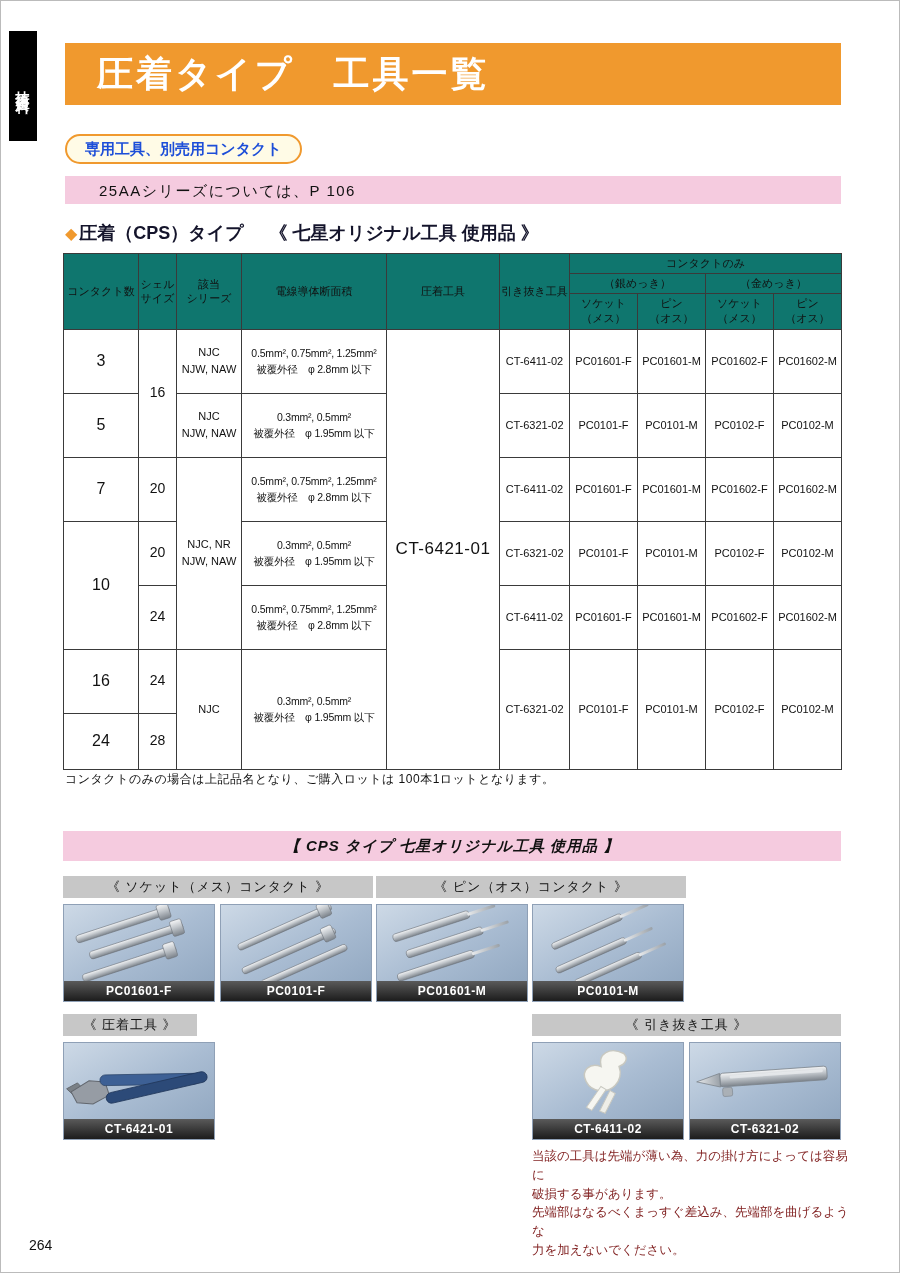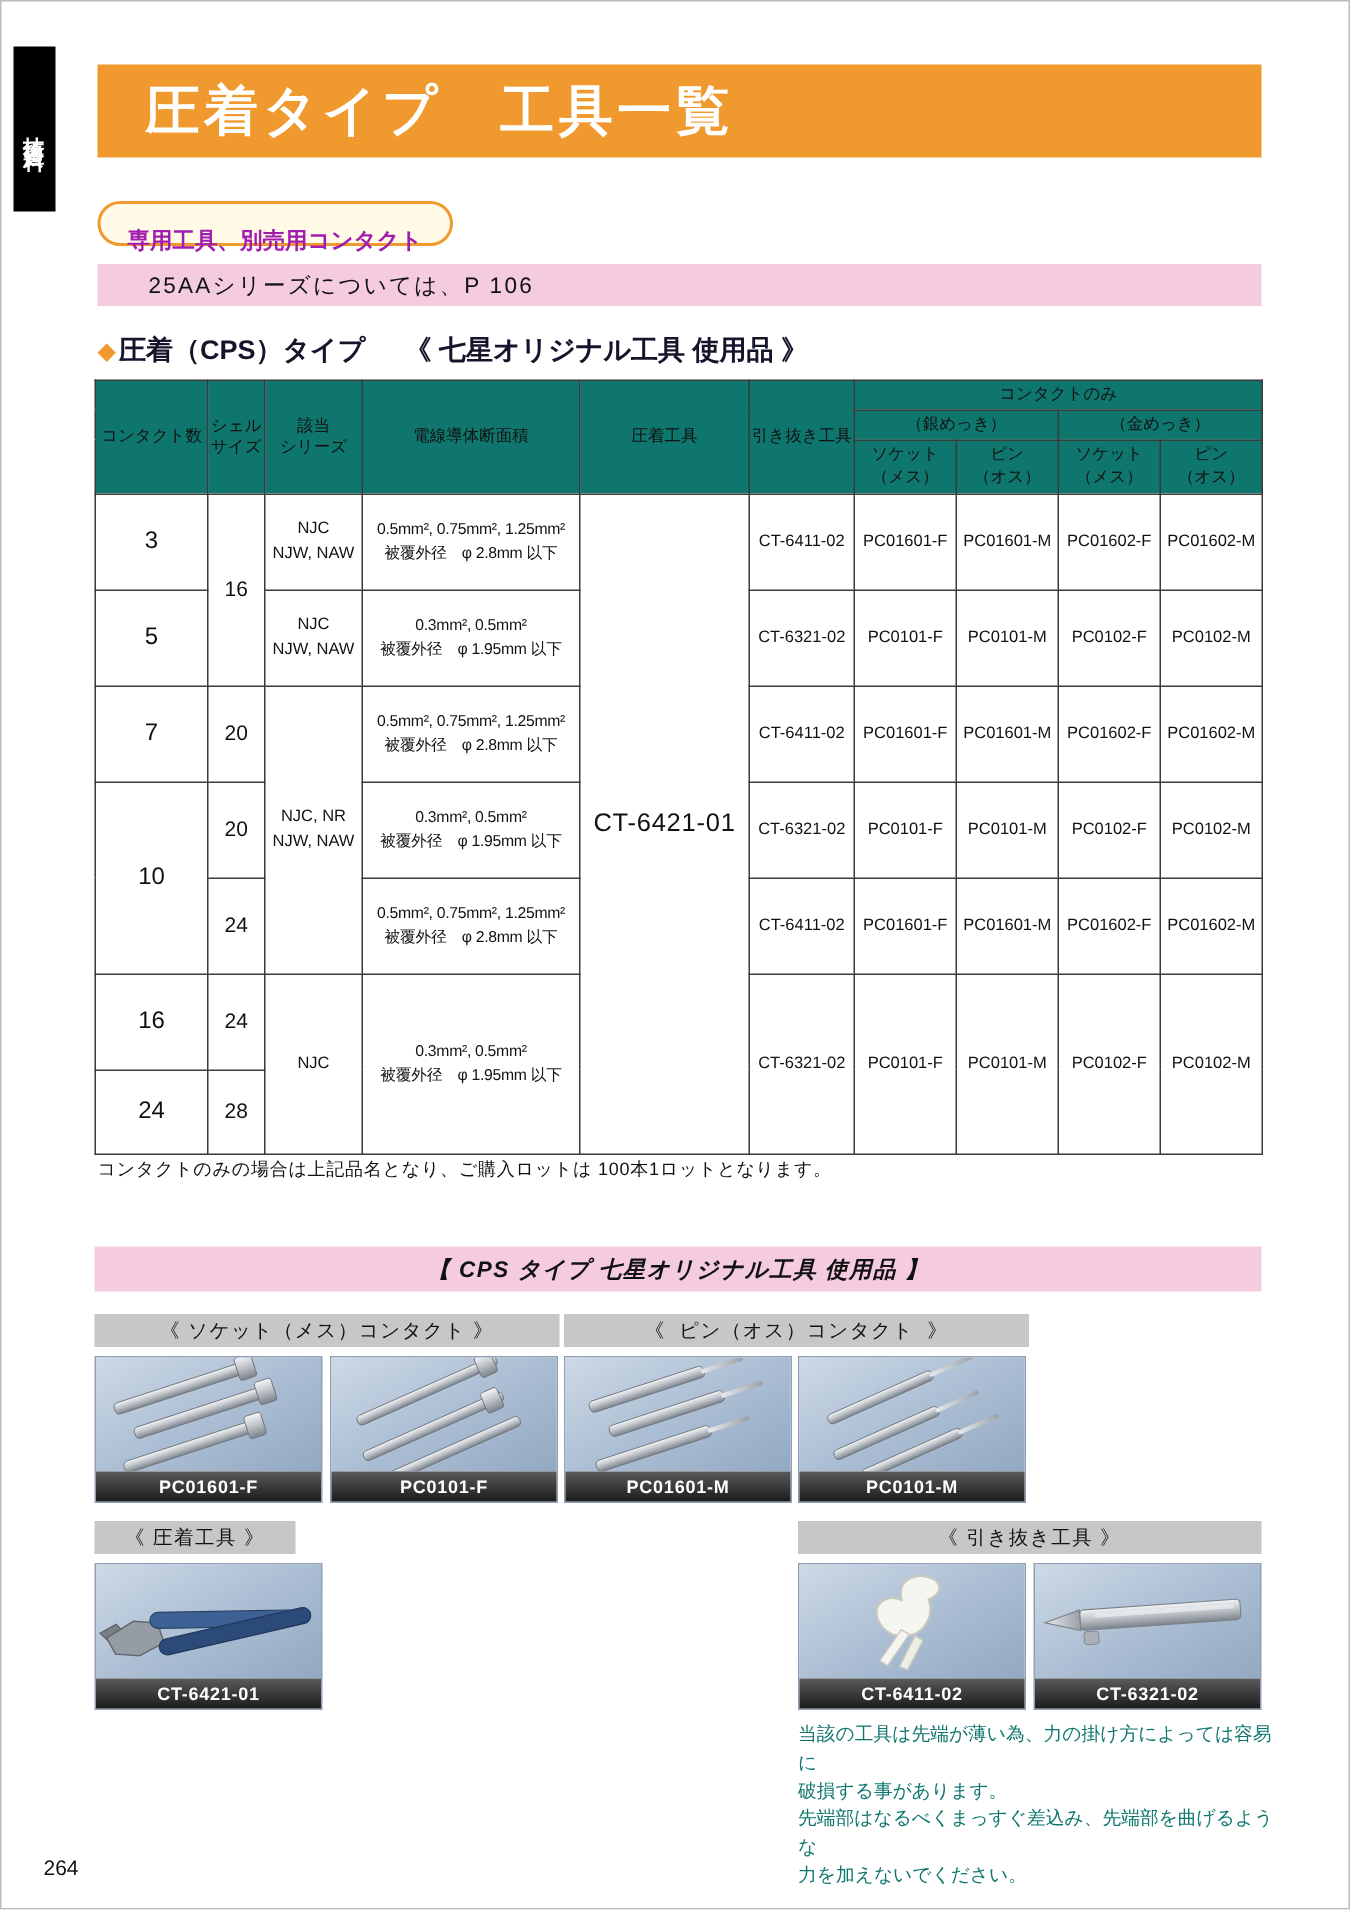--- a/index.html
+++ b/index.html
@@ -7,21 +7,21 @@
   .page { position:relative; width:900px; height:1273px; background:#ffffff; border:1px solid #bbb; overflow:hidden; margin:0 auto; }
 
   .side-tab { position:absolute; left:8px; top:30px; width:28px; height:110px; background:#000;
     color:#fff; writing-mode:vertical-rl; text-orientation:upright; font-size:14px; font-weight:bold;
     letter-spacing:3px; display:flex; align-items:center; justify-content:center; }
 
   .main-banner { position:absolute; left:64px; top:42px; width:776px; height:62px; background:#F0992E; }
   .main-banner .title { color:#fff; font-weight:bold; font-size:36px; line-height:62px; padding-left:32px; letter-spacing:3px; }
 
   .badge-pill { position:absolute; left:64px; top:133px; height:30px; border:2px solid #F0992E; border-radius:16px;
-    background:#FFFBE6; padding:12px 18px; font-size:15px; font-weight:bold; color:#a21caf; line-height:26px; display:inline-block; }
+    background:#FFFBE6; padding:0 18px; font-size:15px; font-weight:bold; color:#1d4ed8; line-height:26px; display:inline-block; }
 
   .ref-banner { position:absolute; left:64px; top:175px; width:776px; height:28px; background:#F5CBDF;
     font-size:15px; color:#111; line-height:30px; padding-left:34px; letter-spacing:1.5px; }
 
   .section-title { position:absolute; left:64px; top:220px; font-size:18px; font-weight:bold; color:#14142b; }
   .section-title .diamond { color:#F0992E; font-size:16px; margin-right:2px; }
   .section-title .subtitle { margin-left:26px; }
 
   .tool-table { position:absolute; left:62px; top:252px; }
   .tool-table table { border-collapse:collapse; table-layout:fixed; width:778px; }
@@ -39,39 +39,39 @@
   .tool-table td.crimp { font-size:17px; letter-spacing:0.5px; }
 
   .table-note { position:absolute; left:64px; top:770px; font-size:12px; color:#111; letter-spacing:0.5px; }
 
   .cps-banner { position:absolute; left:62px; top:830px; width:778px; height:30px; background:#F5CBDF;
     font-size:15px; font-weight:bold; color:#111; display:flex; align-items:center; justify-content:center; letter-spacing:1px;font-style:italic; }
 
   .gray-banner { position:absolute; height:22px; background:#C7C7C7; font-size:13px; color:#111;
     display:flex; align-items:center; justify-content:center; letter-spacing:1px; }
   .gb-socket { left:62px; top:875px; width:310px; }
-  .gb-pin { left:375px; top:875px; width:310px;font-family:Liberation Mono, monospace; }
+  .gb-pin { left:375px; top:875px; width:310px; }
   .gb-crimp { left:62px; top:1013px; width:134px; }
   .gb-extract { left:531px; top:1013px; width:309px; }
 
   .photo { position:absolute; width:152px; height:98px; display:flex; flex-direction:column; border:1px solid #8fa0b6; }
   .photo-img { flex:1; background:linear-gradient(150deg,#cdd9e6 0%,#a9bcd2 55%,#93a9c2 100%); overflow:hidden; }
   .photo-img svg { width:100%; height:100%; display:block; }
   .photo-label { height:20px; background:linear-gradient(180deg,#5a5a5a,#1c1c1c); color:#fff; font-size:12px;
     font-weight:bold; display:flex; align-items:center; justify-content:center; letter-spacing:0.5px; }
 
   .p1 { left:62px;  top:903px; }
   .p2 { left:219px; top:903px; }
   .p3 { left:375px; top:903px; }
   .p4 { left:531px; top:903px; }
   .p5 { left:62px;  top:1041px; }
   .p6 { left:531px; top:1041px; }
   .p7 { left:688px; top:1041px; }
 
-  .warning { position:absolute; left:531px; top:1146px; width:322px; font-size:12.5px; color:#0f766e;
+  .warning { position:absolute; left:531px; top:1146px; width:322px; font-size:12.5px; color:#7f1d1d;
     line-height:1.5; white-space:pre-line; }
 
   .page-num { position:absolute; left:28px; top:1236px; font-size:14px; color:#111; }
 </style>
 </head>
 <body>
 
 <svg width="0" height="0" style="position:absolute" aria-hidden="true">
   <defs>
     <linearGradient id="metal" x1="0" y1="0" x2="0" y2="1">

